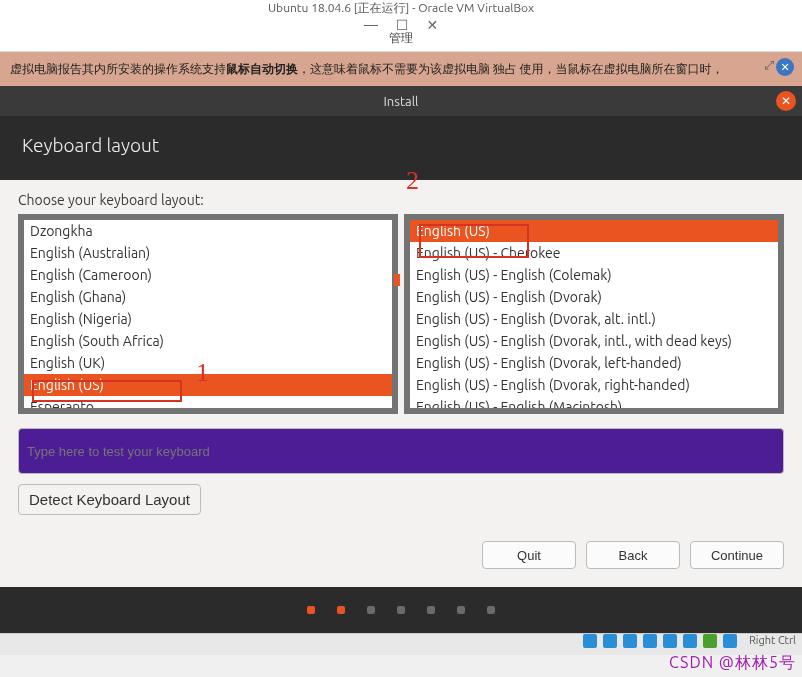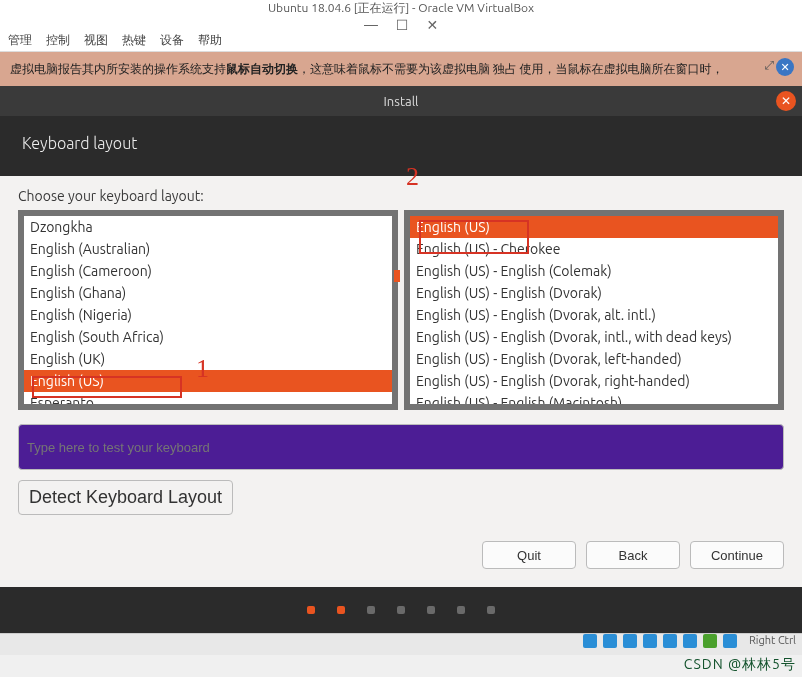--- a/index.html
+++ b/index.html
@@ -6,70 +6,70 @@
 body { font-family: "Segoe UI", Ubuntu, sans-serif; font-size: 13px; background: #f0f0f0; width: 802px; height: 677px; overflow: hidden; }
 
 
 .vb-titlebar { height: 30px; background: #fff; display: flex; align-items: center; padding: 0 8px; color: #555; flex-direction: column; }
 .vb-logo { width:16px; height:16px; background:#0a3a6a; margin-right:8px; position:relative; }
 .vb-logo::after{content:"";position:absolute;inset:3px;background:#f58e1e;clip-path:polygon(0 0,100% 0,100% 60%,60% 60%,60% 100%,0 100%);}
 .vb-title { flex:1; font-size:12px; }
 .vb-winbtns { display:flex; gap:18px; color:#666; font-size:14px;}
 .vb-winbtns span{cursor:default;}
 
-.vb-menubar { height: 22px; background:#fff; border-bottom:1px solid #ddd; display:flex; align-items:center; padding:0 8px; gap:14px; color:#444; font-size:12px;}
+.vb-menubar { height: 22px; background:#fff; border-bottom:1px solid #ddd; display:flex; align-items:center; padding:0 8px; gap:14px; color:#444; font-size:12px;flex-direction:column;}
 
 
 .notice { background:#d8a690; color:#222; padding:6px 38px 6px 10px; font-size:12px; position:relative; display:flex; align-items:center; min-height:34px;}
 .notice b{ font-weight:bold; }
 .notice-close { position:absolute; right:8px; top:6px; width:18px; height:18px; border-radius:50%; background:#3a76c4; color:#fff; display:flex; align-items:center; justify-content:center; font-size:11px;}
 .notice-close2 { position:absolute; right:28px; top:6px; color:#555;}
 
 
 .install-window { background:#2b2b2b; color:#eee; position:relative; }
 .install-titlebar { height:30px; background:#3a3a3a; color:#ddd; display:flex; align-items:center; justify-content:center; position:relative;}
 .install-close { position:absolute; right:6px; top:5px; width:20px; height:20px; border-radius:50%; background:#e95420; color:#fff; display:flex; align-items:center; justify-content:center; font-size:12px;}
 
-.kb-heading { color:#eee; font-size:16px; font-weight:300; padding:18px 22px 24px; }
+.kb-heading { color:#eee; font-size:19px; font-weight:300; padding:18px 22px 24px; }
 
 
 .sogou { position:absolute; right:0; top:100px; width:30px; height:26px; background:#f26b1d; border-top-left-radius:6px; color:#fff; display:flex; align-items:center; justify-content:center; font-weight:bold; font-size:16px;}
 
 
 .panel { background:#f3f2f1; color:#333; padding:12px 18px 18px; position:relative;}
 .choose-label { font-size:14px; margin-bottom:6px; color:#3a3a3a;}
 .annot { position:absolute; color:#d63324; font-size:26px; font-family:serif;}
 .annot1 { left:178px; top:144px; }
 .annot2 { left:406px; top:-14px; }
 .box1 { position:absolute; left:14px; top:166px; width:150px; height:22px; border:2px solid #d63324; pointer-events:none; }
 .box2 { position:absolute; left:401px; top:10px; width:110px; height:34px; border:2px solid #d63324; pointer-events:none; }
 
 .lists { display:flex; gap:0; position:relative;}
 .listpane { width:380px; height:200px; background:#fff; border:6px solid #737373; overflow:hidden; font-size:14px; color:#333;}
 .listpane .item { padding:3px 6px; white-space:nowrap; cursor:default;}
 .listpane .sel { background:#e95420; color:#fff;}
 .scroll-thumb { background:#e95420; width:6px; height:12px; position:absolute; left:376px; top:60px; }
 
 .test-input { margin-top:14px; width:100%; height:30px; border:1px solid #bbb; border-radius:4px; padding:22px 8px; font-size:13px; color:#999; background:#4c1d95;}
-.detect-btn { margin-top:10px; padding:6px 10px; border:1px solid #bbb; border-radius:4px; background:#f3f2f1; color:#333; font-size:18px; }
+.detect-btn { margin-top:10px; padding:6px 10px; border:1px solid #bbb; border-radius:4px; background:#f3f2f1; color:#333; font-size:15px; }
 
 .btn-row { display:flex; justify-content:flex-end; gap:10px; margin-top:26px; }
 .btn { width:94px; height:28px; border:1px solid #bbb; border-radius:4px; background:#fbfbfb; color:#333; font-size:13px;}
 
 
 .dots-bar { height:46px; background:#2b2b2b; display:flex; align-items:center; justify-content:center; gap:22px;}
 .dot { width:8px; height:8px; border-radius:2px; background:#6a6a6a;}
 .dot.on { background:#e95420;}
 
 
 .vb-status { height:22px; background:#e8e8e8; border-top:1px solid #ccc; display:flex; align-items:flex-start; justify-content:flex-end; padding:0 6px; gap:6px; position:relative;}
 .vb-status .ic { width:14px; height:14px; background:#2a8ed6; border-radius:2px;}
 .vb-status .ic.g { background:#4aa02c;}
 .vb-status .txt { color:#555; font-size:11px; margin-left:6px;}
-.csdn { position:absolute; right:6px; bottom:3px; color:#14532d; font-size:14px; letter-spacing:1px; pointer-events:none;}
+.csdn { position:absolute; right:6px; bottom:3px; color:#a21caf; font-size:16px; letter-spacing:1px; pointer-events:none;}
 </style>
 </head>
 <body>
 
 <div class="vb-titlebar">
   <div class="vb-logo"></div>
   <div class="vb-title">Ubuntu 18.04.6 [正在运行] - Oracle VM VirtualBox</div>
   <div class="vb-winbtns">
     <span>—</span>
     <span>☐</span>

